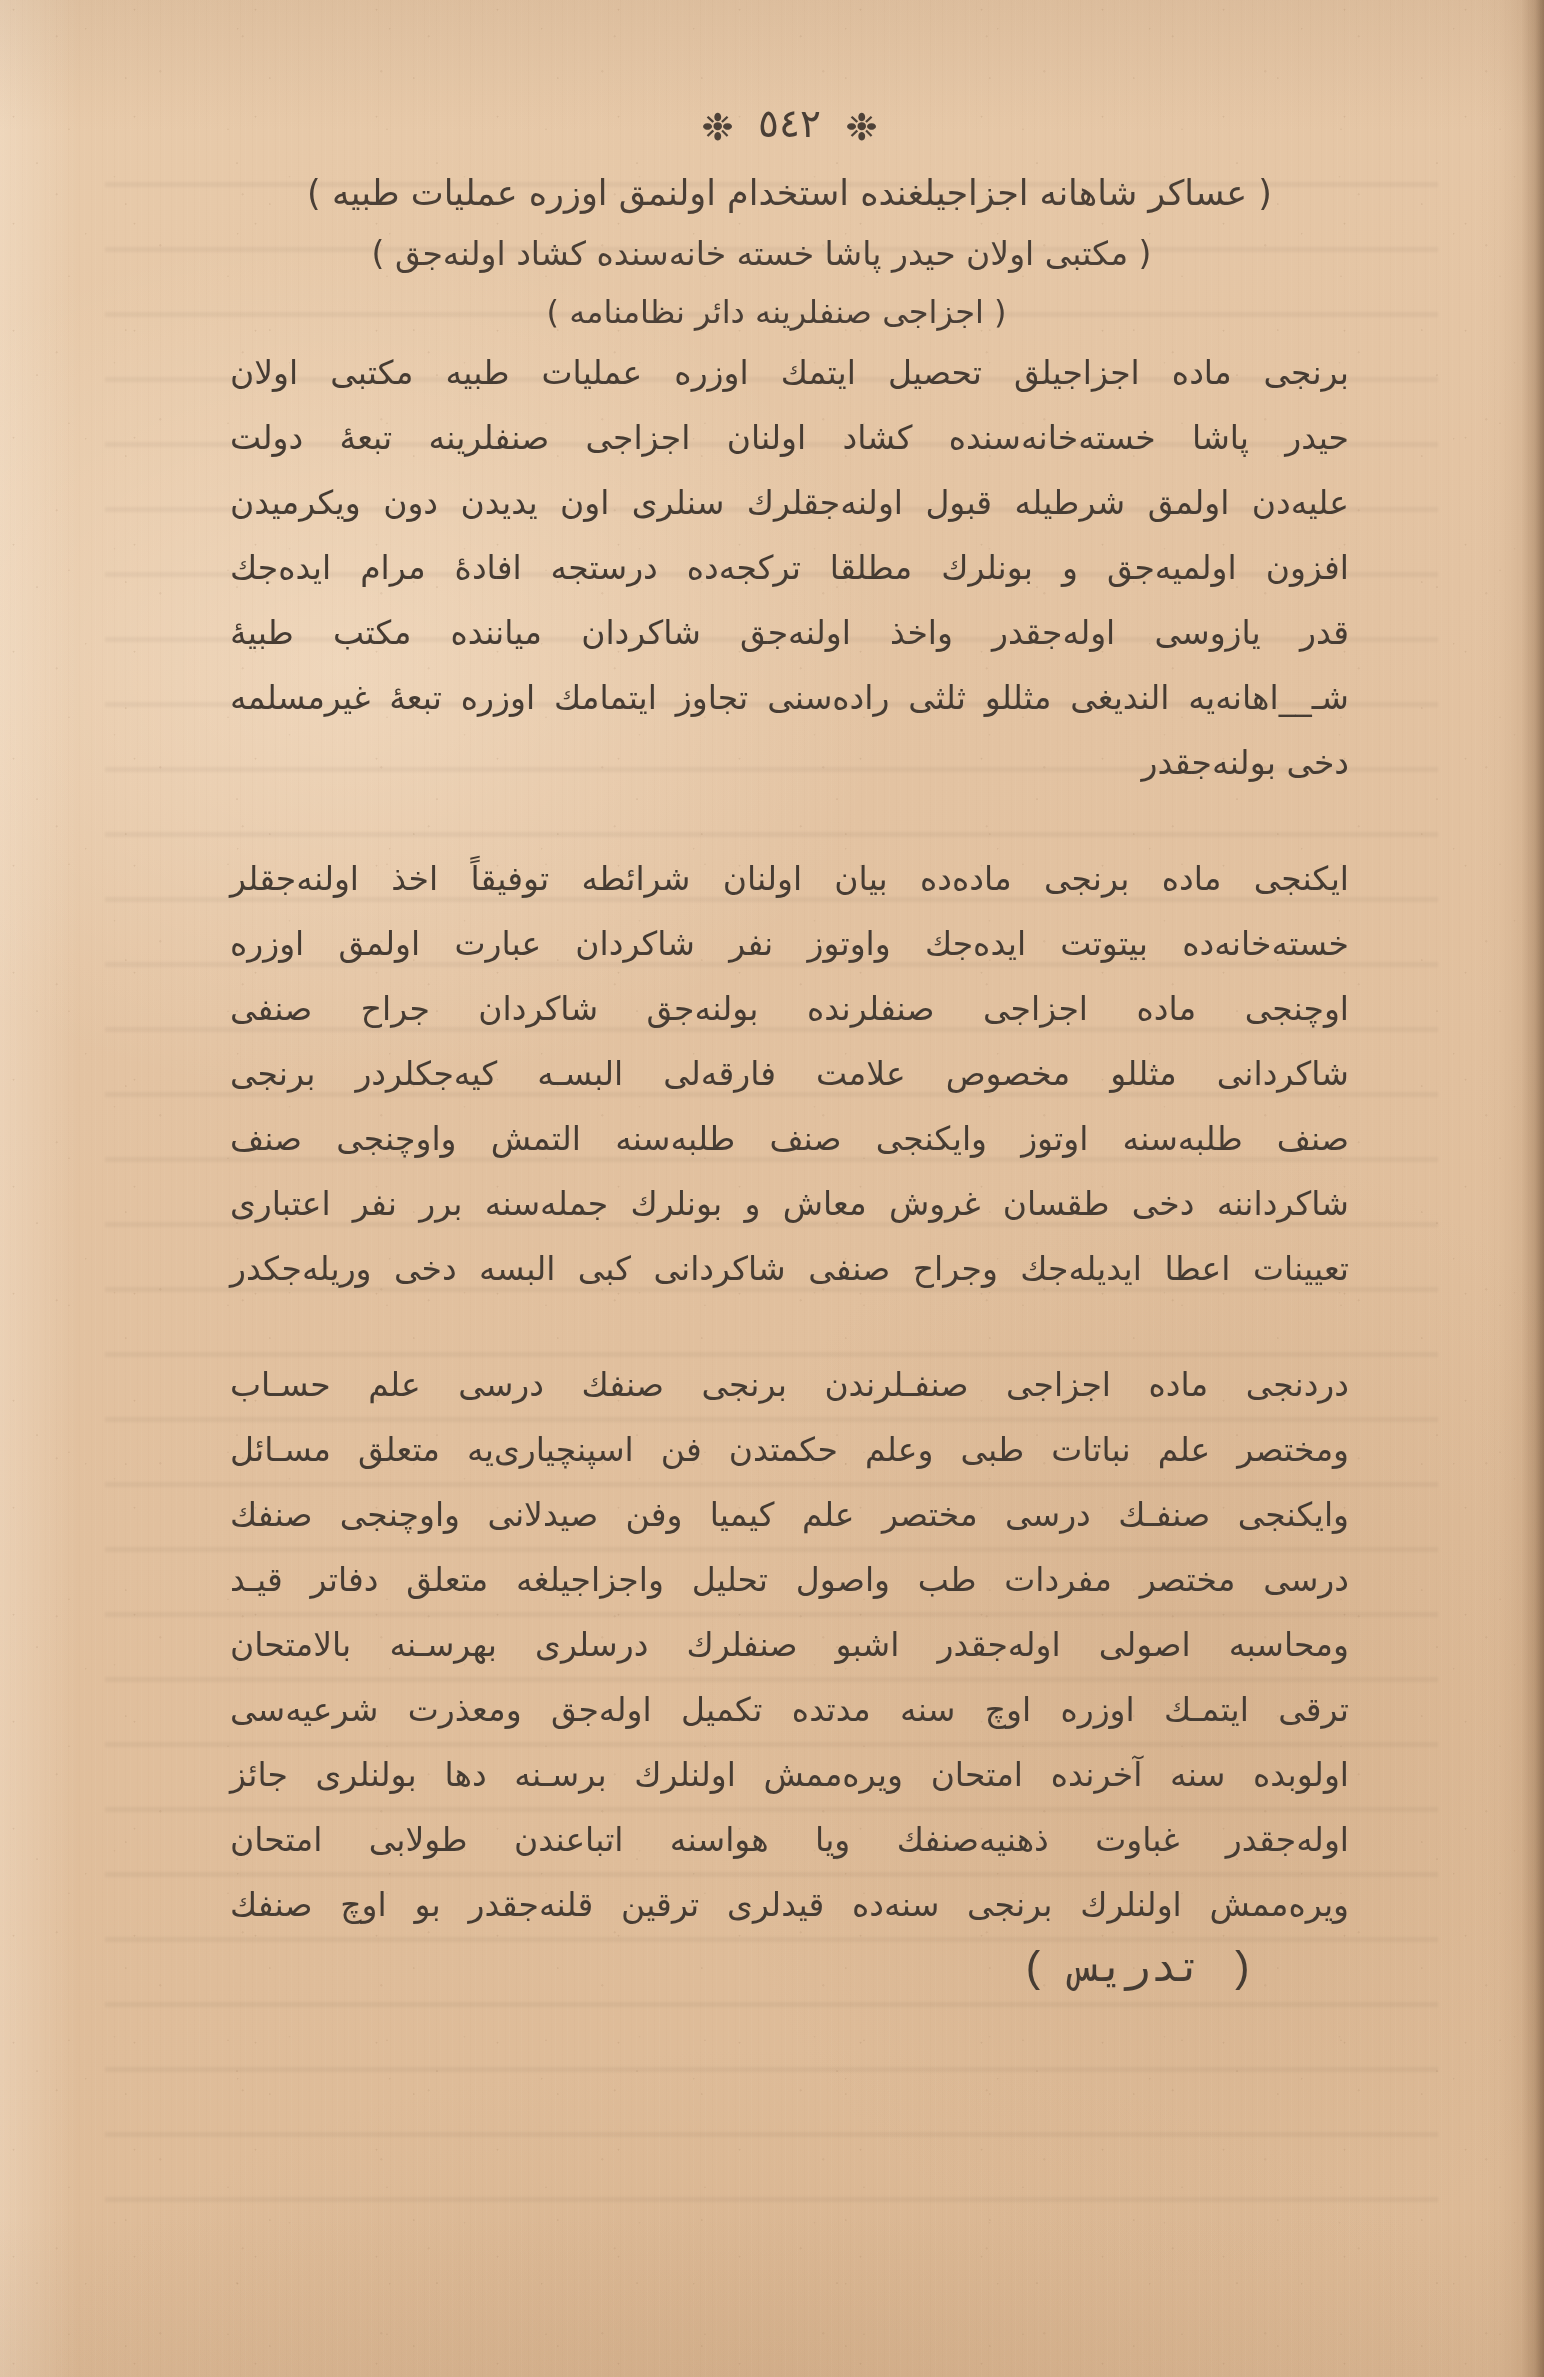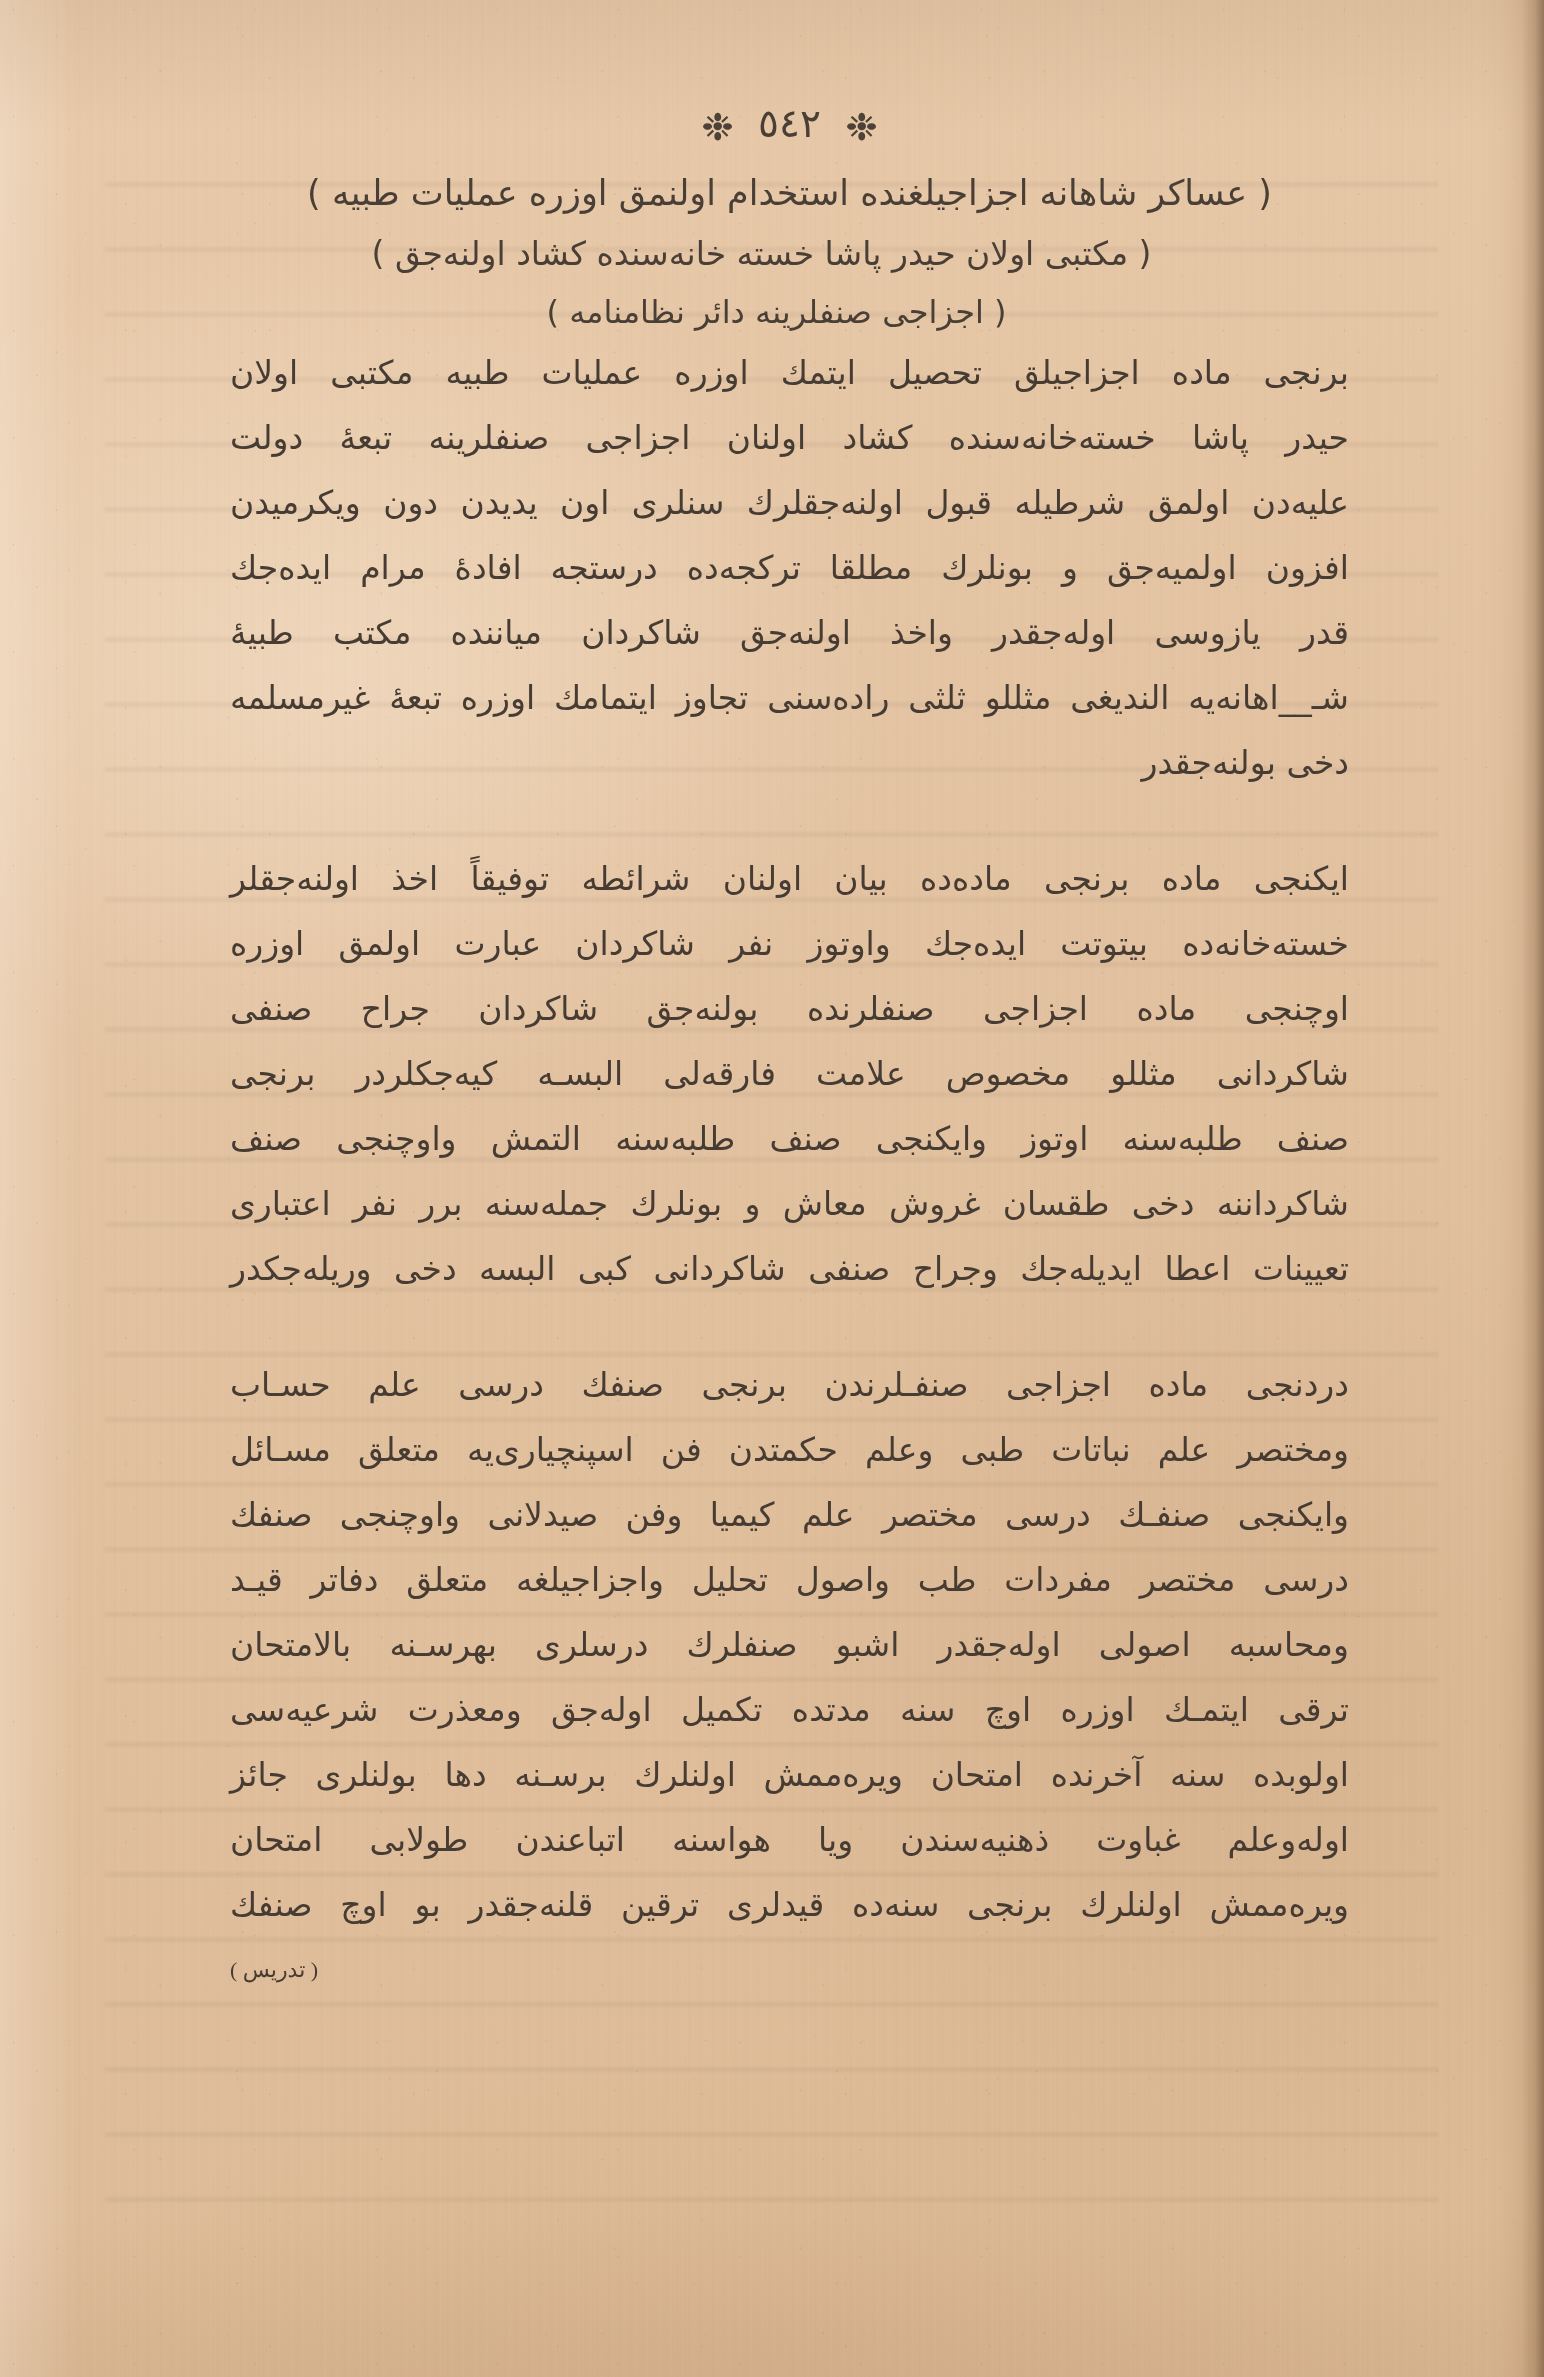--- a/index.html
+++ b/index.html
@@ -162,26 +162,26 @@
     unicode-bidi: isolate;
   }
   
   .line.ragged {
     text-align: right;
     text-align-last: right;
   }
   
   .catchword {
     color: #463c33;
-    font-family: Liberation Serif, serif;
-    font-size: 22px;
+    font-family: Liberation Mono, monospace;
+    font-size: 43px;
     line-height: 65px;
     height: 65px;
     direction: rtl;
-    text-align: left;
+    text-align: right;
     padding-right: 95px;
     white-space: nowrap;
   }
 </style>
 </head>
 <body>
 
 <div id="page">
 
   <div id="showthrough"></div>
@@ -230,21 +230,21 @@
       <div class="gap"></div>
 
       <div class="para">
         <div class="line">دردنجى ماده     اجزاجى صنفـلرندن برنجى صنفك درسى علم حسـاب</div>
         <div class="line">ومختصر علم نباتات طبى وعلم حكمتدن فن اسپنچيارى‌يه متعلق مسـائل</div>
         <div class="line">وايكنجى صنفـك درسى مختصر علم كيميا وفن صيدلانى واوچنجى صنفك</div>
         <div class="line">درسى مختصر مفردات طب واصول تحليل واجزاجيلغه متعلق دفاتر قيـد</div>
         <div class="line">ومحاسبه اصولى اوله‌جقدر     اشبو صنفلرك درسلرى بهرسـنه بالامتحان</div>
         <div class="line">ترقى ايتمـك اوزره اوچ سنه مدتده تكميل اوله‌جق ومعذرت شرعيه‌سى</div>
         <div class="line">اولوبده سنه آخرنده امتحان ويره‌ممش اولنلرك برسـنه دها بولنلرى جائز</div>
-        <div class="line">اوله‌وعلم     غباوت ذهنيه‌سندن ويا هواسنه اتباعندن طولابى امتحان</div>
+        <div class="line">اوله‌جقدر     غباوت ذهنيه‌صنفك ويا هواسنه اتباعندن طولابى امتحان</div>
         <div class="line">ويره‌ممش اولنلرك برنجى سنه‌ده قيدلرى ترقين قلنه‌جقدر     بو اوچ صنفك</div>
       </div>
 
       <div class="catchword">( تدريس )</div>
 
     </div>
   </div>
 
   <div id="grain"></div>
 </div>

